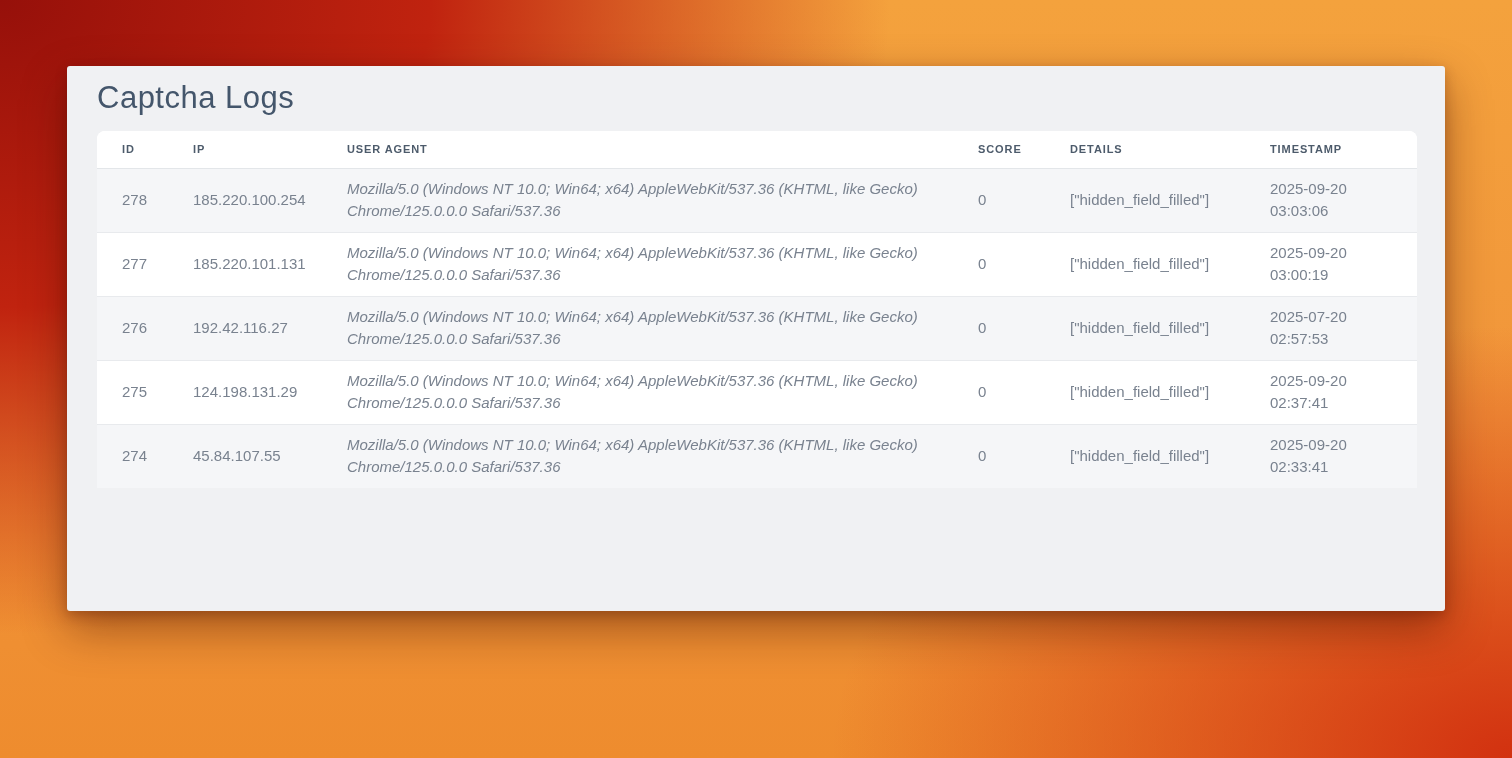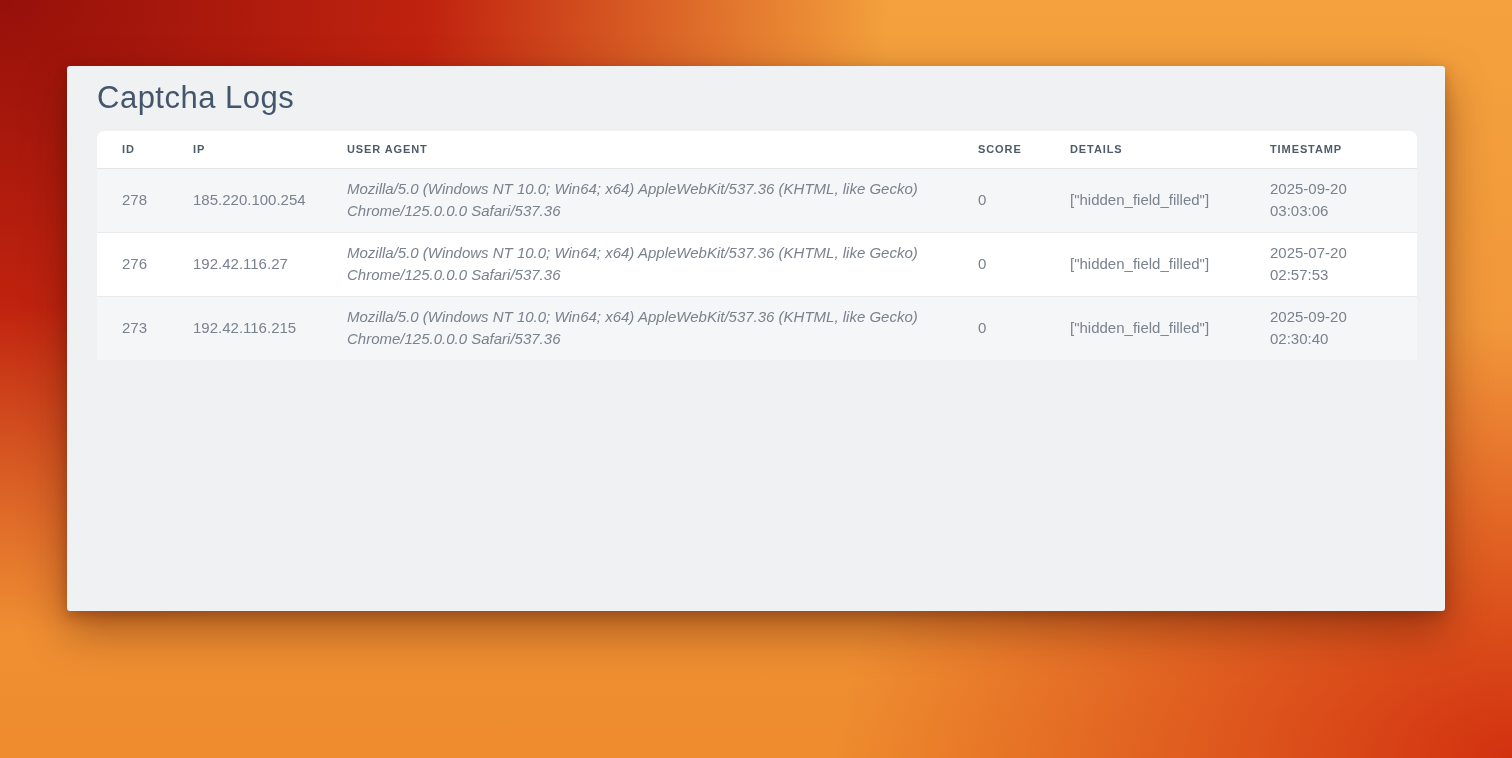--- a/index.html
+++ b/index.html
@@ -98,31 +98,47 @@
       <tbody id="table-body">
           <tr>
             <td class="cell-id">278</td>
             <td class="cell-ip">185.220.100.254</td>
             <td class="cell-user-agent">Mozilla/5.0 (Windows NT 10.0; Win64; x64) AppleWebKit/537.36 (KHTML, like Gecko) Chrome/125.0.0.0 Safari/537.36</td>
             <td class="cell-score">0</td>
             <td class="cell-details">["hidden_field_filled"]</td>
             <td class="cell-timestamp">2025-09-20 03:03:06</td>
           </tr>
           <tr>
+            <td class="cell-id">277</td>
+            <td class="cell-ip">185.220.101.131</td>
+            <td class="cell-user-agent">Mozilla/5.0 (Windows NT 10.0; Win64; x64) AppleWebKit/537.36 (KHTML, like Gecko) Chrome/125.0.0.0 Safari/537.36</td>
+            <td class="cell-score">0</td>
+            <td class="cell-details">["hidden_field_filled"]</td>
+            <td class="cell-timestamp">2025-09-20 03:00:19</td>
+          </tr>
+          <tr>
             <td class="cell-id">276</td>
             <td class="cell-ip">192.42.116.27</td>
             <td class="cell-user-agent">Mozilla/5.0 (Windows NT 10.0; Win64; x64) AppleWebKit/537.36 (KHTML, like Gecko) Chrome/125.0.0.0 Safari/537.36</td>
             <td class="cell-score">0</td>
             <td class="cell-details">["hidden_field_filled"]</td>
             <td class="cell-timestamp">2025-07-20 02:57:53</td>
           </tr>
           <tr>
-            <td class="cell-id">273</td>
-            <td class="cell-ip">192.42.116.215</td>
+            <td class="cell-id">275</td>
+            <td class="cell-ip">124.198.131.29</td>
             <td class="cell-user-agent">Mozilla/5.0 (Windows NT 10.0; Win64; x64) AppleWebKit/537.36 (KHTML, like Gecko) Chrome/125.0.0.0 Safari/537.36</td>
             <td class="cell-score">0</td>
             <td class="cell-details">["hidden_field_filled"]</td>
-            <td class="cell-timestamp">2025-09-20 02:30:40</td>
+            <td class="cell-timestamp">2025-09-20 02:37:41</td>
+          </tr>
+          <tr>
+            <td class="cell-id">274</td>
+            <td class="cell-ip">45.84.107.55</td>
+            <td class="cell-user-agent">Mozilla/5.0 (Windows NT 10.0; Win64; x64) AppleWebKit/537.36 (KHTML, like Gecko) Chrome/125.0.0.0 Safari/537.36</td>
+            <td class="cell-score">0</td>
+            <td class="cell-details">["hidden_field_filled"]</td>
+            <td class="cell-timestamp">2025-09-20 02:33:41</td>
           </tr>
         </tbody>
     </table>
   </div>
 </div>
 
 </body></html>

